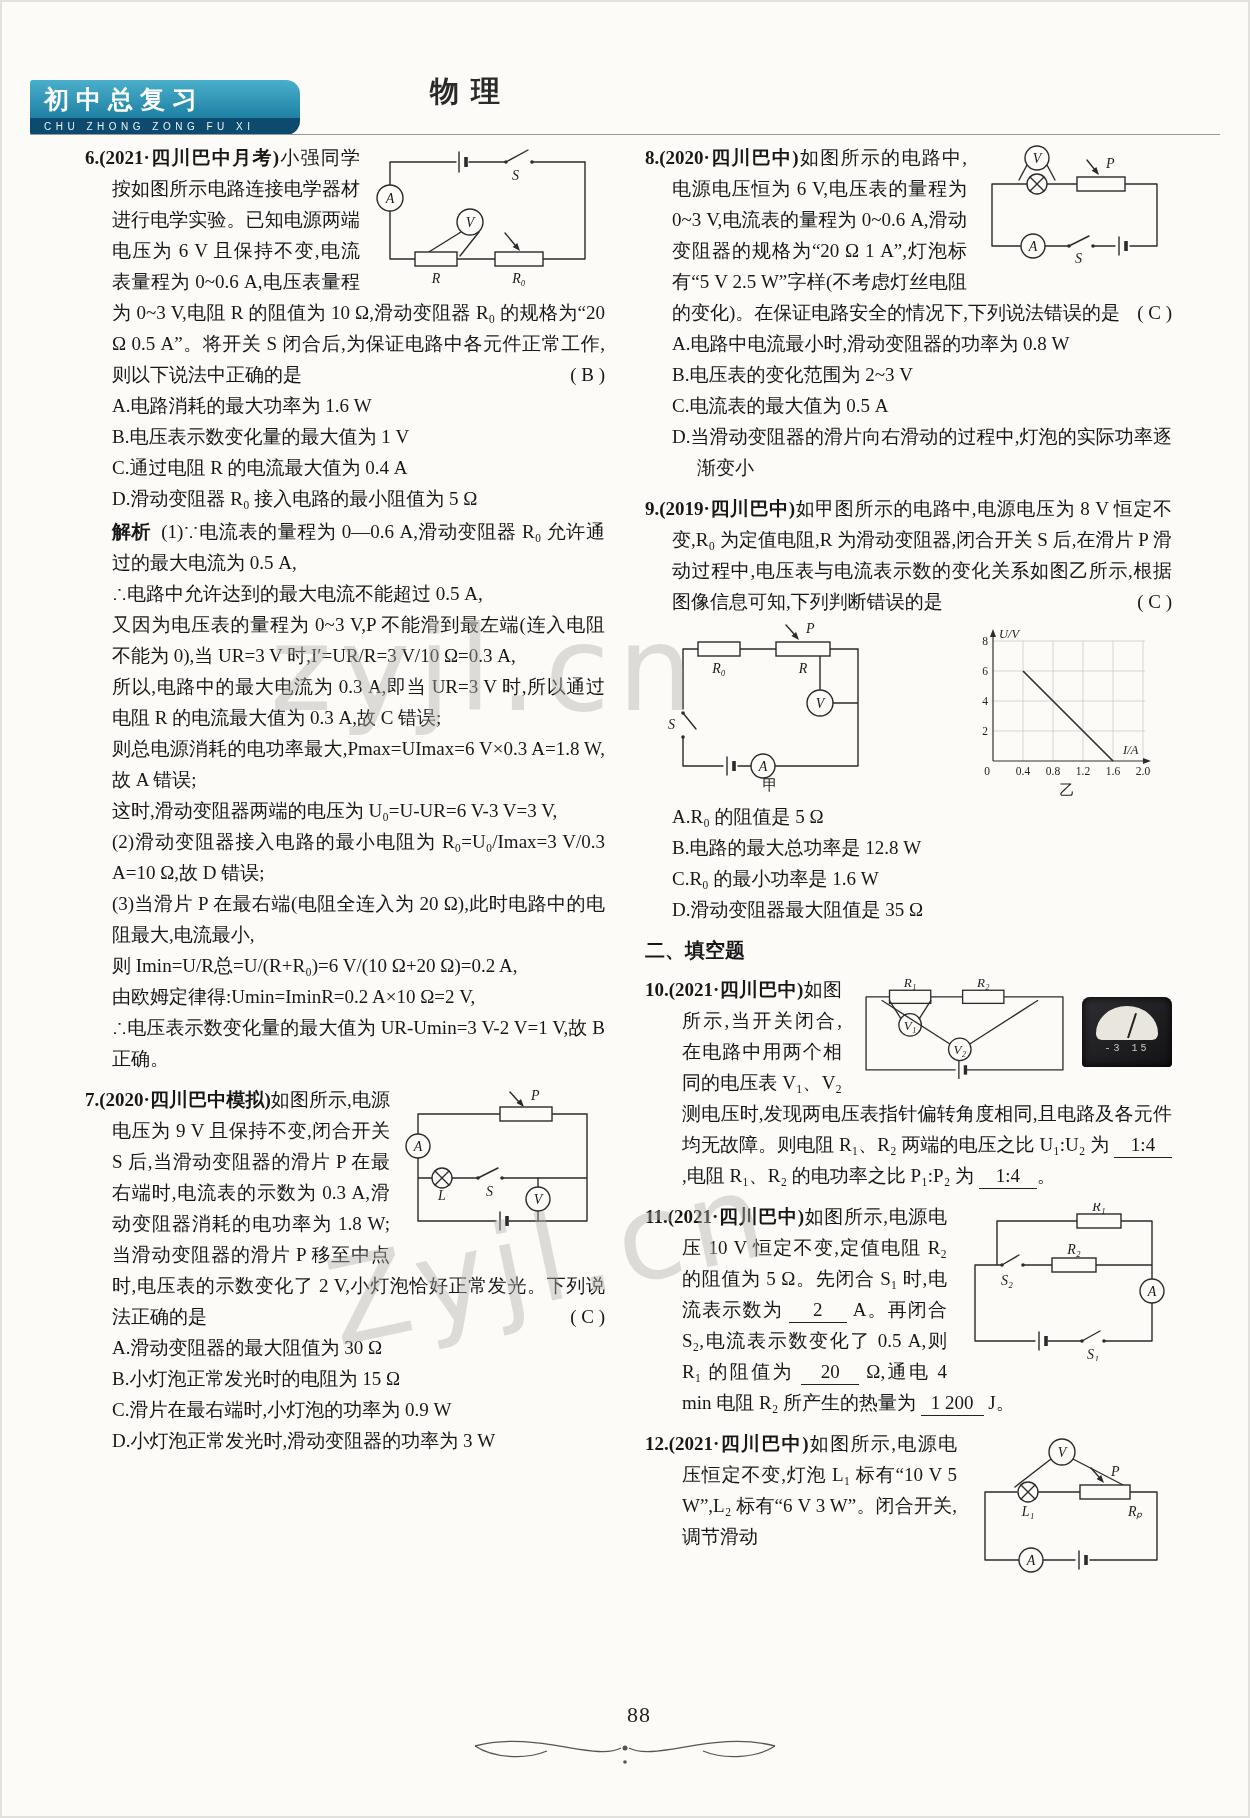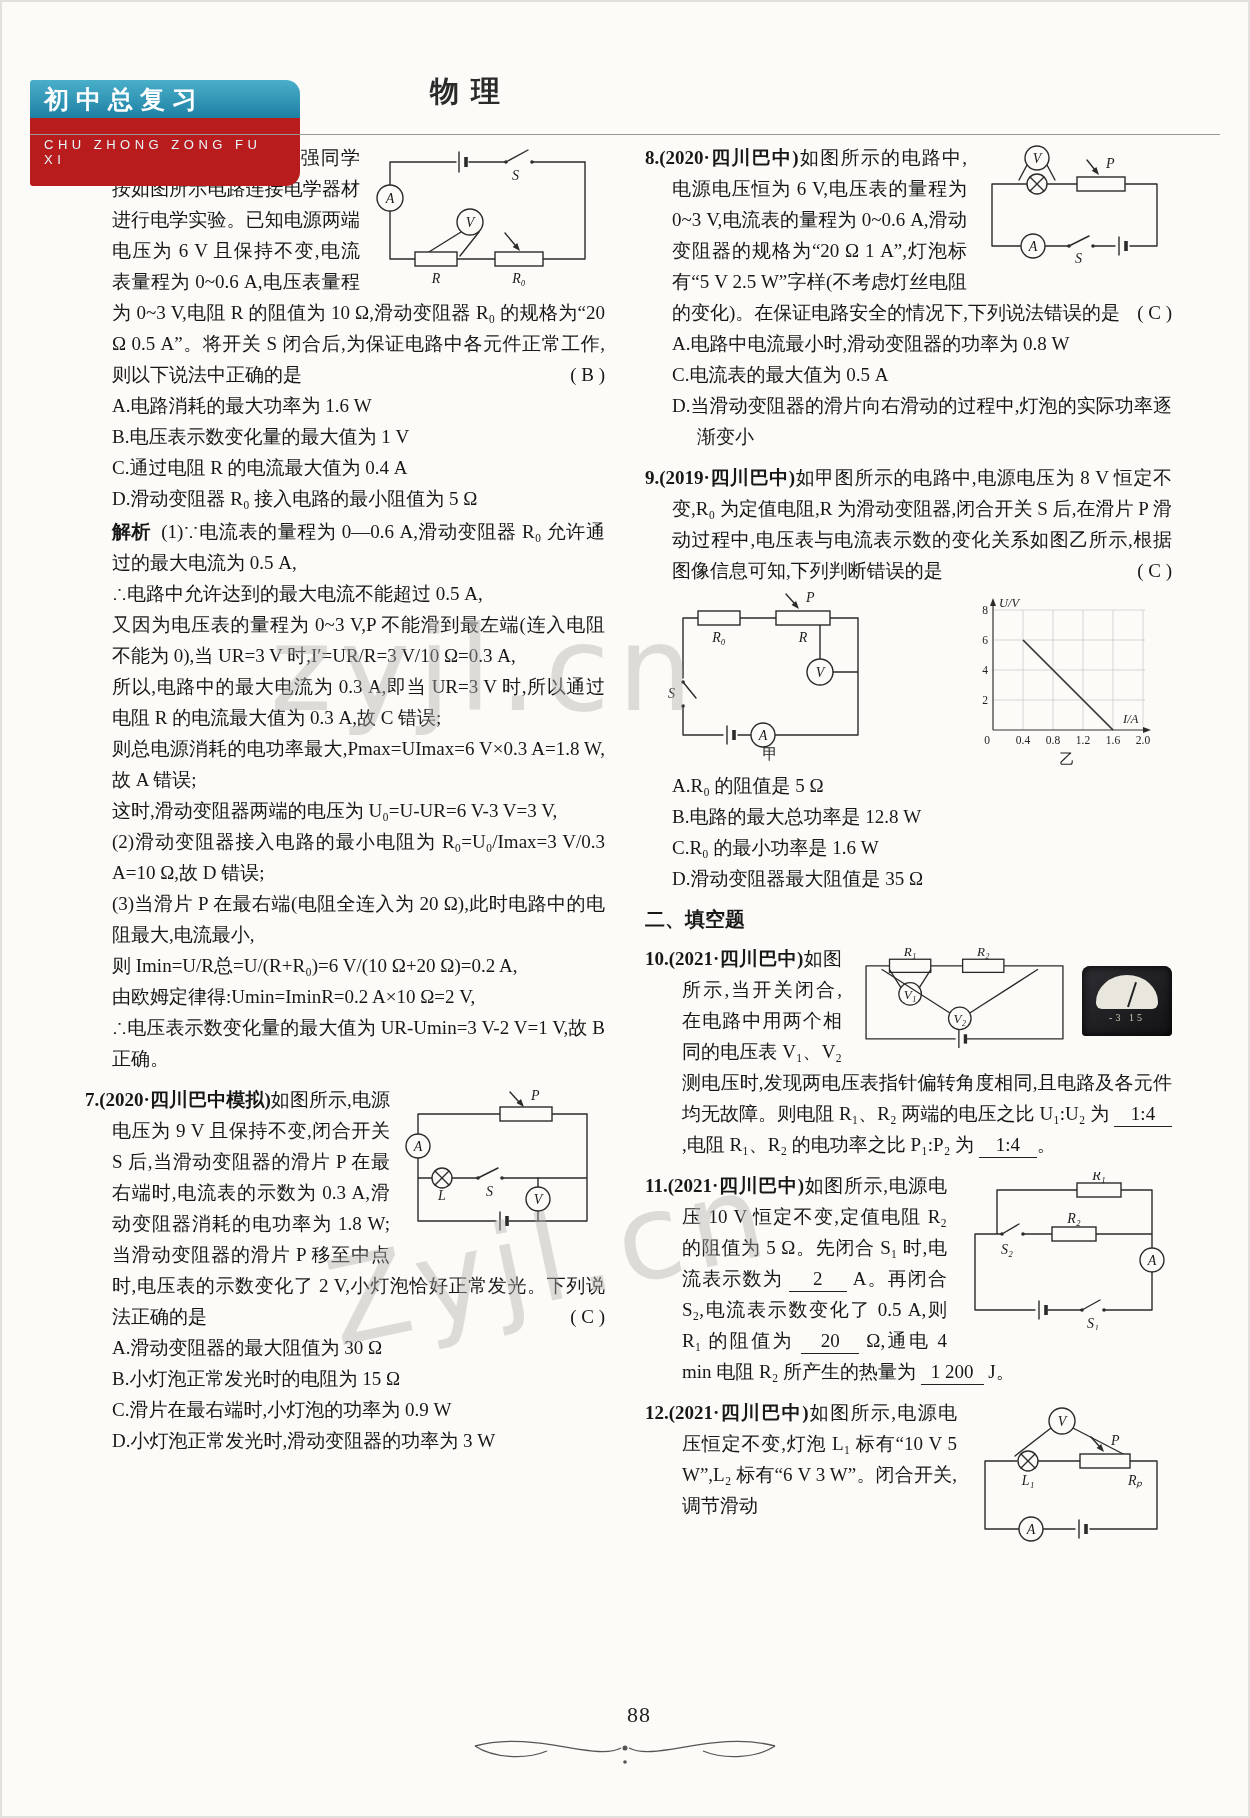--- a/index.html
+++ b/index.html
@@ -6,22 +6,22 @@
   html,body { width:1250px; }
   body { background:#dedcd8; font-family:"Liberation Serif","DejaVu Serif",serif; }
   .page { position:relative; width:1250px; height:1818px; background:#fcfbf8; overflow:hidden;
           box-shadow:inset 0 0 0 2px #e3e1dd; color:#171717; }
 
   
   .logo { position:absolute; left:30px; top:80px; width:270px; z-index:3; }
   .logo-main { background:linear-gradient(180deg,#4aafca,#1e80a4); color:#fff; font-weight:bold;
                font-size:25px; letter-spacing:7px; padding:3px 14px 2px; border-radius:3px 14px 0 0;
                font-family:"Liberation Sans",sans-serif; }
-  .logo-sub  { background:#b91c1c; color:#e8f5fb; font-size:13px; letter-spacing:4.5px;
-               padding:19px 14px; border-radius:0 0 14px 3px; font-family:"Liberation Sans",sans-serif; }
+  .logo-sub  { background:#0c4a6e; color:#e8f5fb; font-size:10px; letter-spacing:4.5px;
+               padding:3px 14px; border-radius:0 0 14px 3px; font-family:"Liberation Sans",sans-serif; }
   .subject { position:absolute; left:430px; top:72px; font-size:29px; font-weight:bold;
              letter-spacing:12px; color:#2a2a2a; z-index:3; }
   .header-rule { position:absolute; left:30px; right:30px; top:134px; border-top:1.5px solid #989894; z-index:3; }
 
   
   .wm { position:absolute; font-family:"DejaVu Sans",sans-serif; color:#b3b1ad; opacity:.42;
         pointer-events:none; z-index:4; white-space:nowrap; }
   .wm1 { left:270px; top:600px; font-size:118px; letter-spacing:8px; }
   .wm2 { left:325px; top:1190px; font-size:118px; letter-spacing:8px; transform:rotate(-12deg); }
 
@@ -65,21 +65,21 @@
   .glab  { font-family:"Liberation Serif",serif; font-style:italic; font-size:12.5px; fill:#222; }
 
   
   .meter-photo { width:90px; height:70px; background:linear-gradient(145deg,#2e2e33,#131315);
                  border-radius:8px 8px 4px 4px; position:relative; box-shadow:inset 0 0 8px #000; }
   .meter-dial { position:absolute; left:14px; top:9px; width:62px; height:34px; background:#e9e6dd;
                 border-radius:50% 50% 6px 6px / 80% 80% 6px 6px; }
   .meter-needle { position:absolute; left:50%; bottom:2px; width:2px; height:26px; background:#222;
                   transform-origin:bottom center; transform:rotate(18deg); }
   .meter-label { position:absolute; bottom:3px; width:100%; text-align:center; color:#cfcabc;
-                 font-size:10px; letter-spacing:3px; font-family:Liberation Serif, serif; }
+                 font-size:10px; letter-spacing:3px; font-family:Liberation Mono, monospace; }
 
   
   .page-footer { position:absolute; left:0; right:0; top:1702px; text-align:center; z-index:3; }
   .page-number { font-size:22px; color:#222; letter-spacing:1px;padding-left:28px; }
   .fl { stroke:#555; stroke-width:1.3; fill:none; }
 </style>
 </head>
 <body>
 
 <div class="page">
@@ -220,20 +220,21 @@
           <text class="lbl" x="98" y="119">S</text>
           <g>
             <line class="cw" x1="142" y1="93" x2="142" y2="111"></line>
             <line class="thk" x1="149" y1="97" x2="149" y2="107"></line>
           </g>
         </svg>
       </div>
       <p class="stem"><span class="src">8.</span><span class="src">(2020·四川巴中)</span><span>如图所示的电路中,电源电压恒为 6 V,电压表的量程为 0~3 V,电流表的量程为 0~0.6 A,滑动变阻器的规格为“20 Ω 1 A”,灯泡标有“5 V 2.5 W”字样(不考虑灯丝电阻的变化)。在保证电路安全的情况下,下列说法错误的是</span><span class="answer">( C )</span></p>
       <div class="options">
         <div class="option">A.电路中电流最小时,滑动变阻器的功率为 0.8 W</div>
+        <div class="option">B.电压表的变化范围为 2~3 V</div>
         <div class="option">C.电流表的最大值为 0.5 A</div>
         <div class="option">D.当滑动变阻器的滑片向右滑动的过程中,灯泡的实际功率逐渐变小</div>
       </div>
     </section>
 
     <section class="problem">
       <p class="stem"><span class="src">9.</span><span class="src">(2019·四川巴中)</span><span>如甲图所示的电路中,电源电压为 8 V 恒定不变,R₀ 为定值电阻,R 为滑动变阻器,闭合开关 S 后,在滑片 P 滑动过程中,电压表与电流表示数的变化关系如图乙所示,根据图像信息可知,下列判断错误的是</span><span class="answer">( C )</span></p>
 
       <div class="fig-row">
         <svg class="circ" width="215" height="172" viewBox="0 0 215 172">

